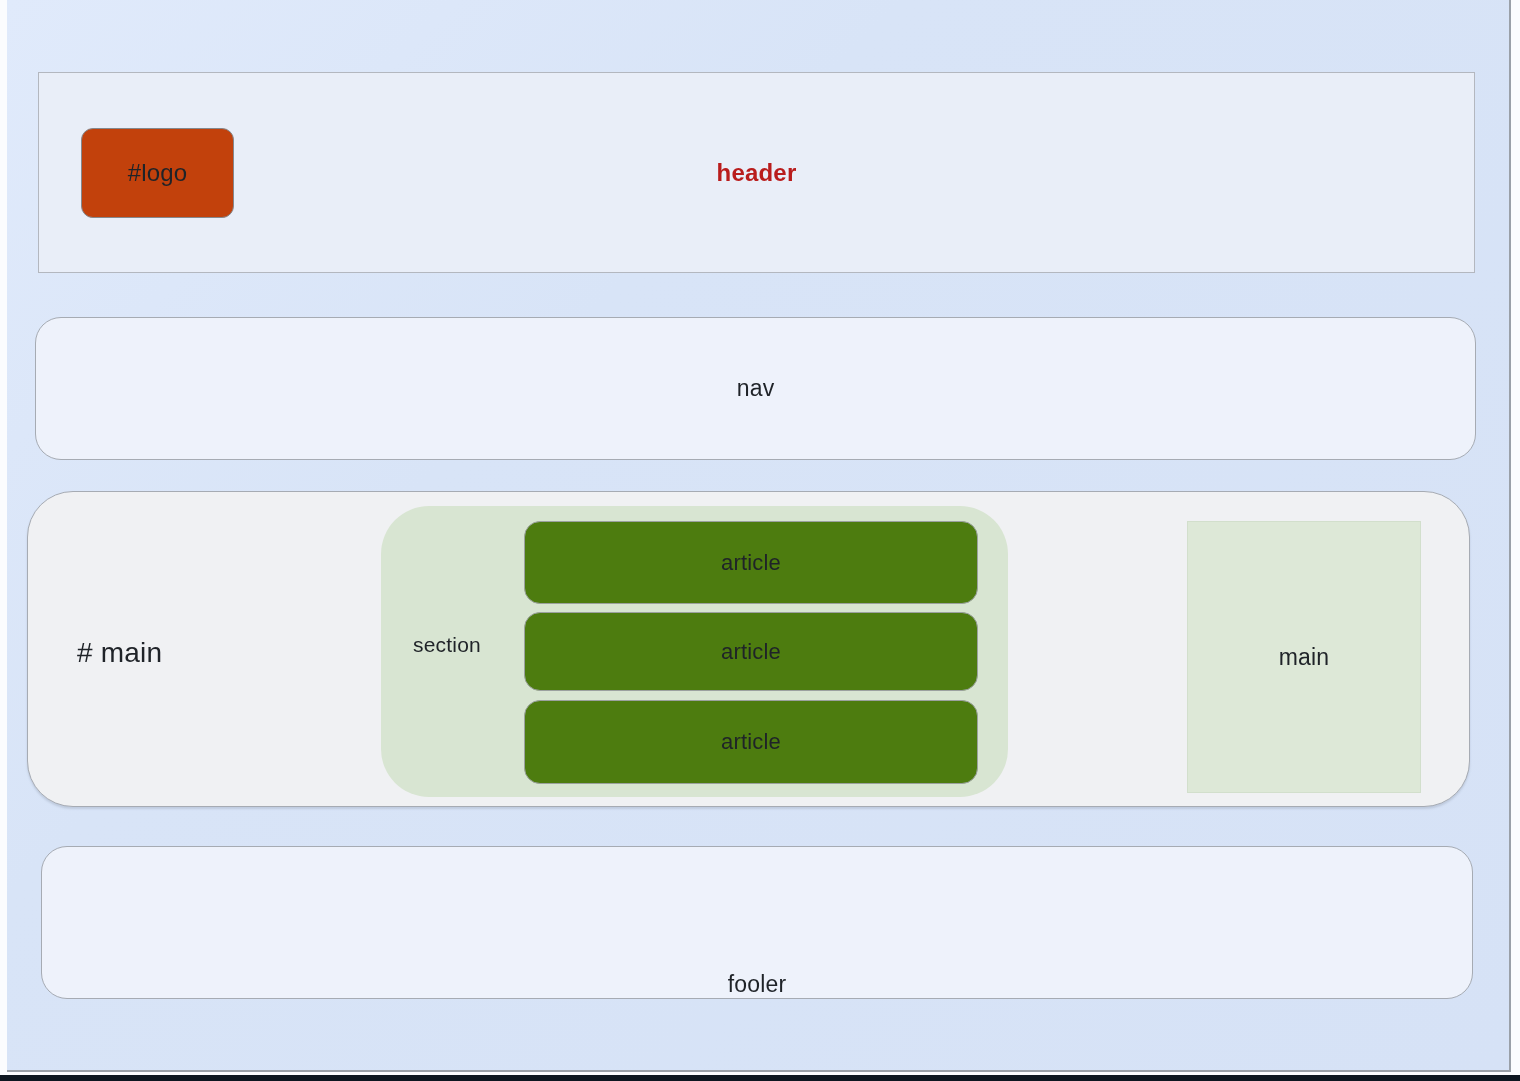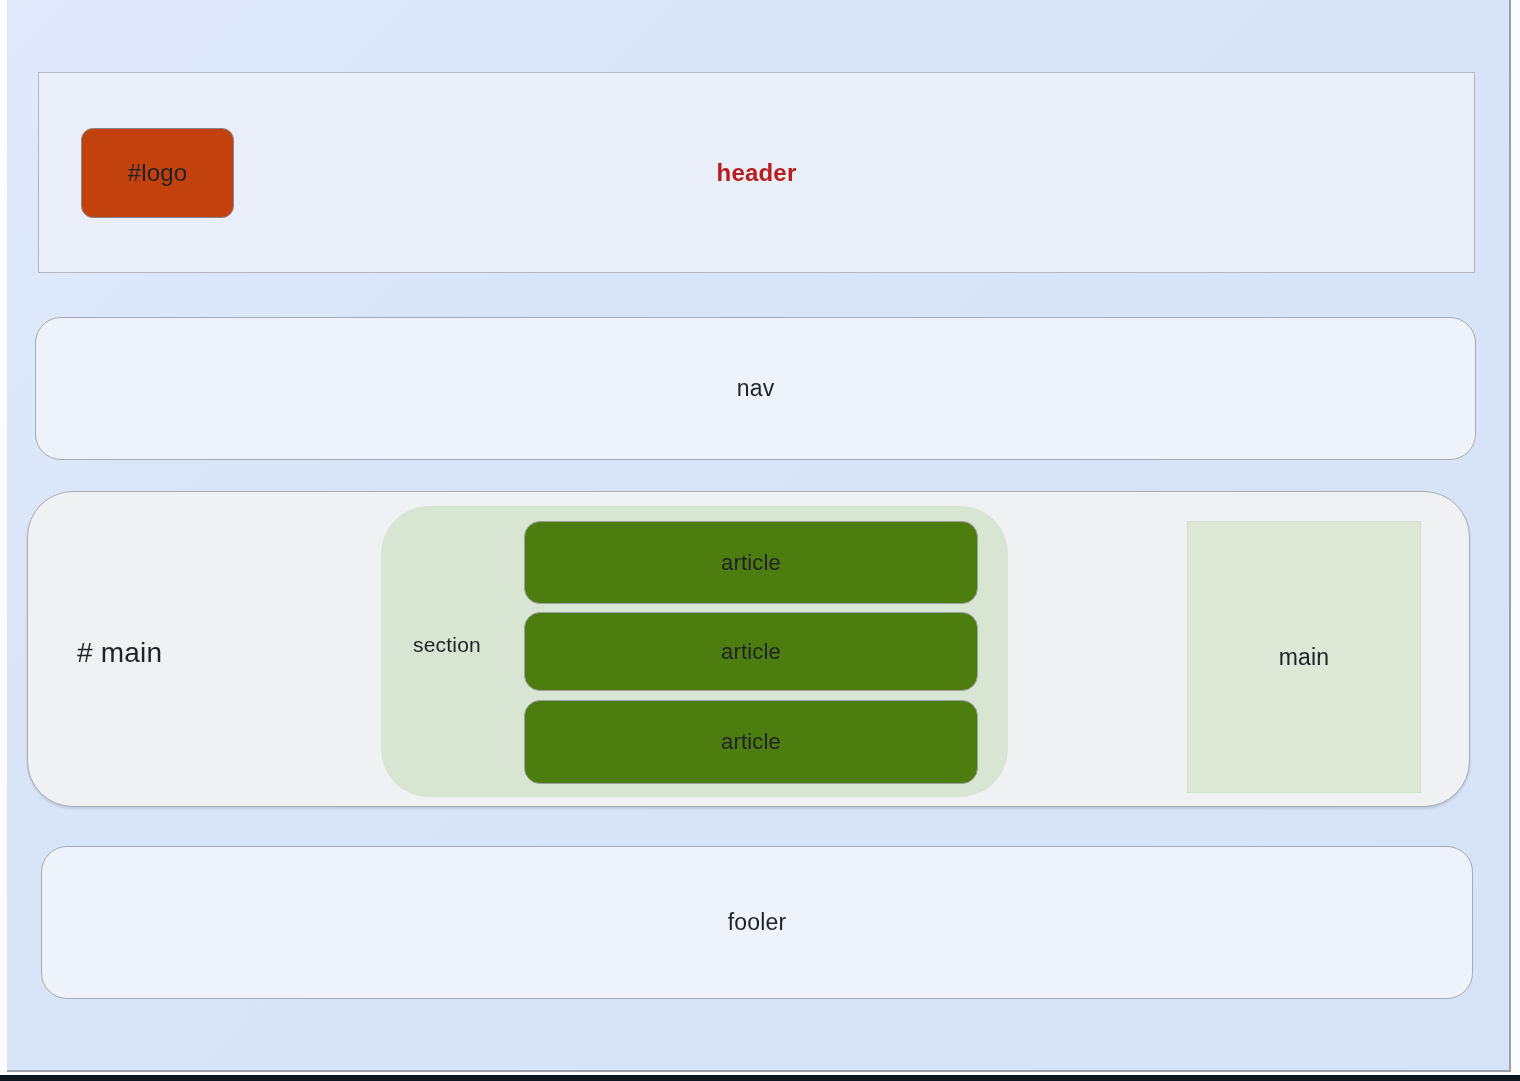--- a/index.html
+++ b/index.html
@@ -128,20 +128,21 @@
   }
   .aside-box .label { font-size: 23px; }
   .footer-box {
     left: 41px;
     top: 846px;
     width: 1432px;
     height: 153px;
     background: #eef2fb;
     border: 1px solid #a6abb3;
     border-radius: 26px;
+    align-items: flex-end;
   }
 </style>
 </head>
 <body>
 
 <div id="stage">
 
   <div class="page-panel"></div>
 
   <div class="box header-box">

